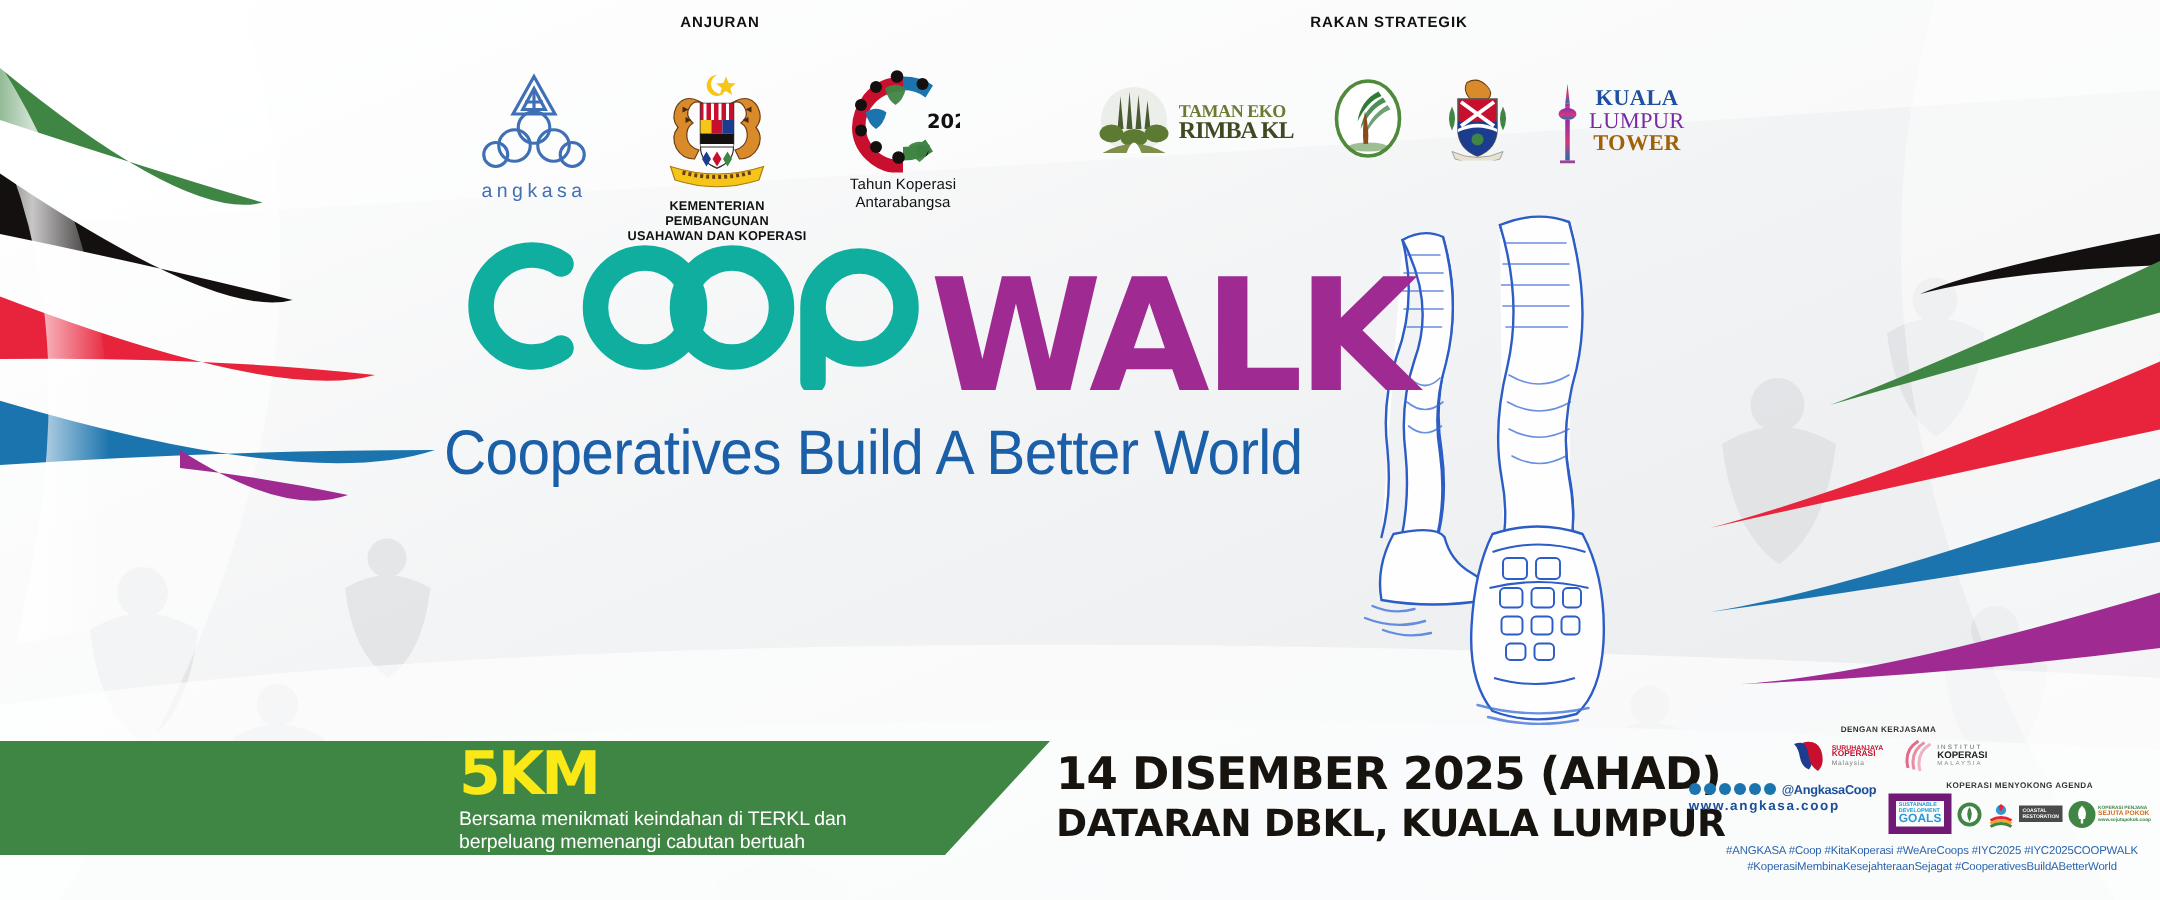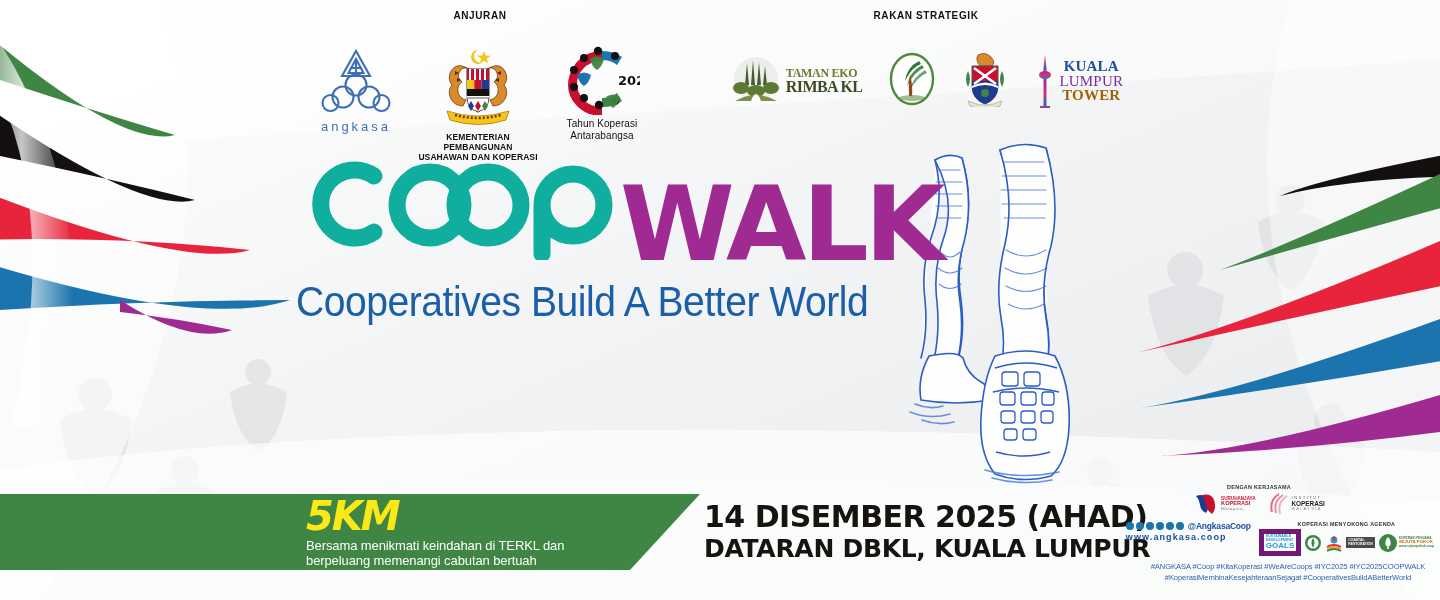--- a/index.html
+++ b/index.html
@@ -66,21 +66,21 @@
   
   .green-band {
     position:absolute; left:0; top:494px; width:700px; height:76px;
     background:#3f8543;
     clip-path:polygon(0 0, 700px 0, 630px 76px, 0 76px);
   }
   .band-inner {
     position:absolute; left:306px; top:0; width:400px; height:76px;
     display:flex; flex-direction:column; justify-content:center;
   }
-  .km-row { display:flex; align-items:center; gap:9px;font-style:italic; }
+  .km-row { display:flex; align-items:center; gap:9px; }
   .km-big {
     font-size:40px; font-weight:800; color:#fbe817;
     font-family:"DejaVu Sans", sans-serif; letter-spacing:-2px; line-height:1;
   }
   .km-desc {
     font-size:13.5px; font-weight:800; color:#fbe817; line-height:1.06;
     letter-spacing:-.2px;
   }
   .km-sub {
     margin-top:3px; font-size:13px; color:#ffffff; line-height:1.15;

